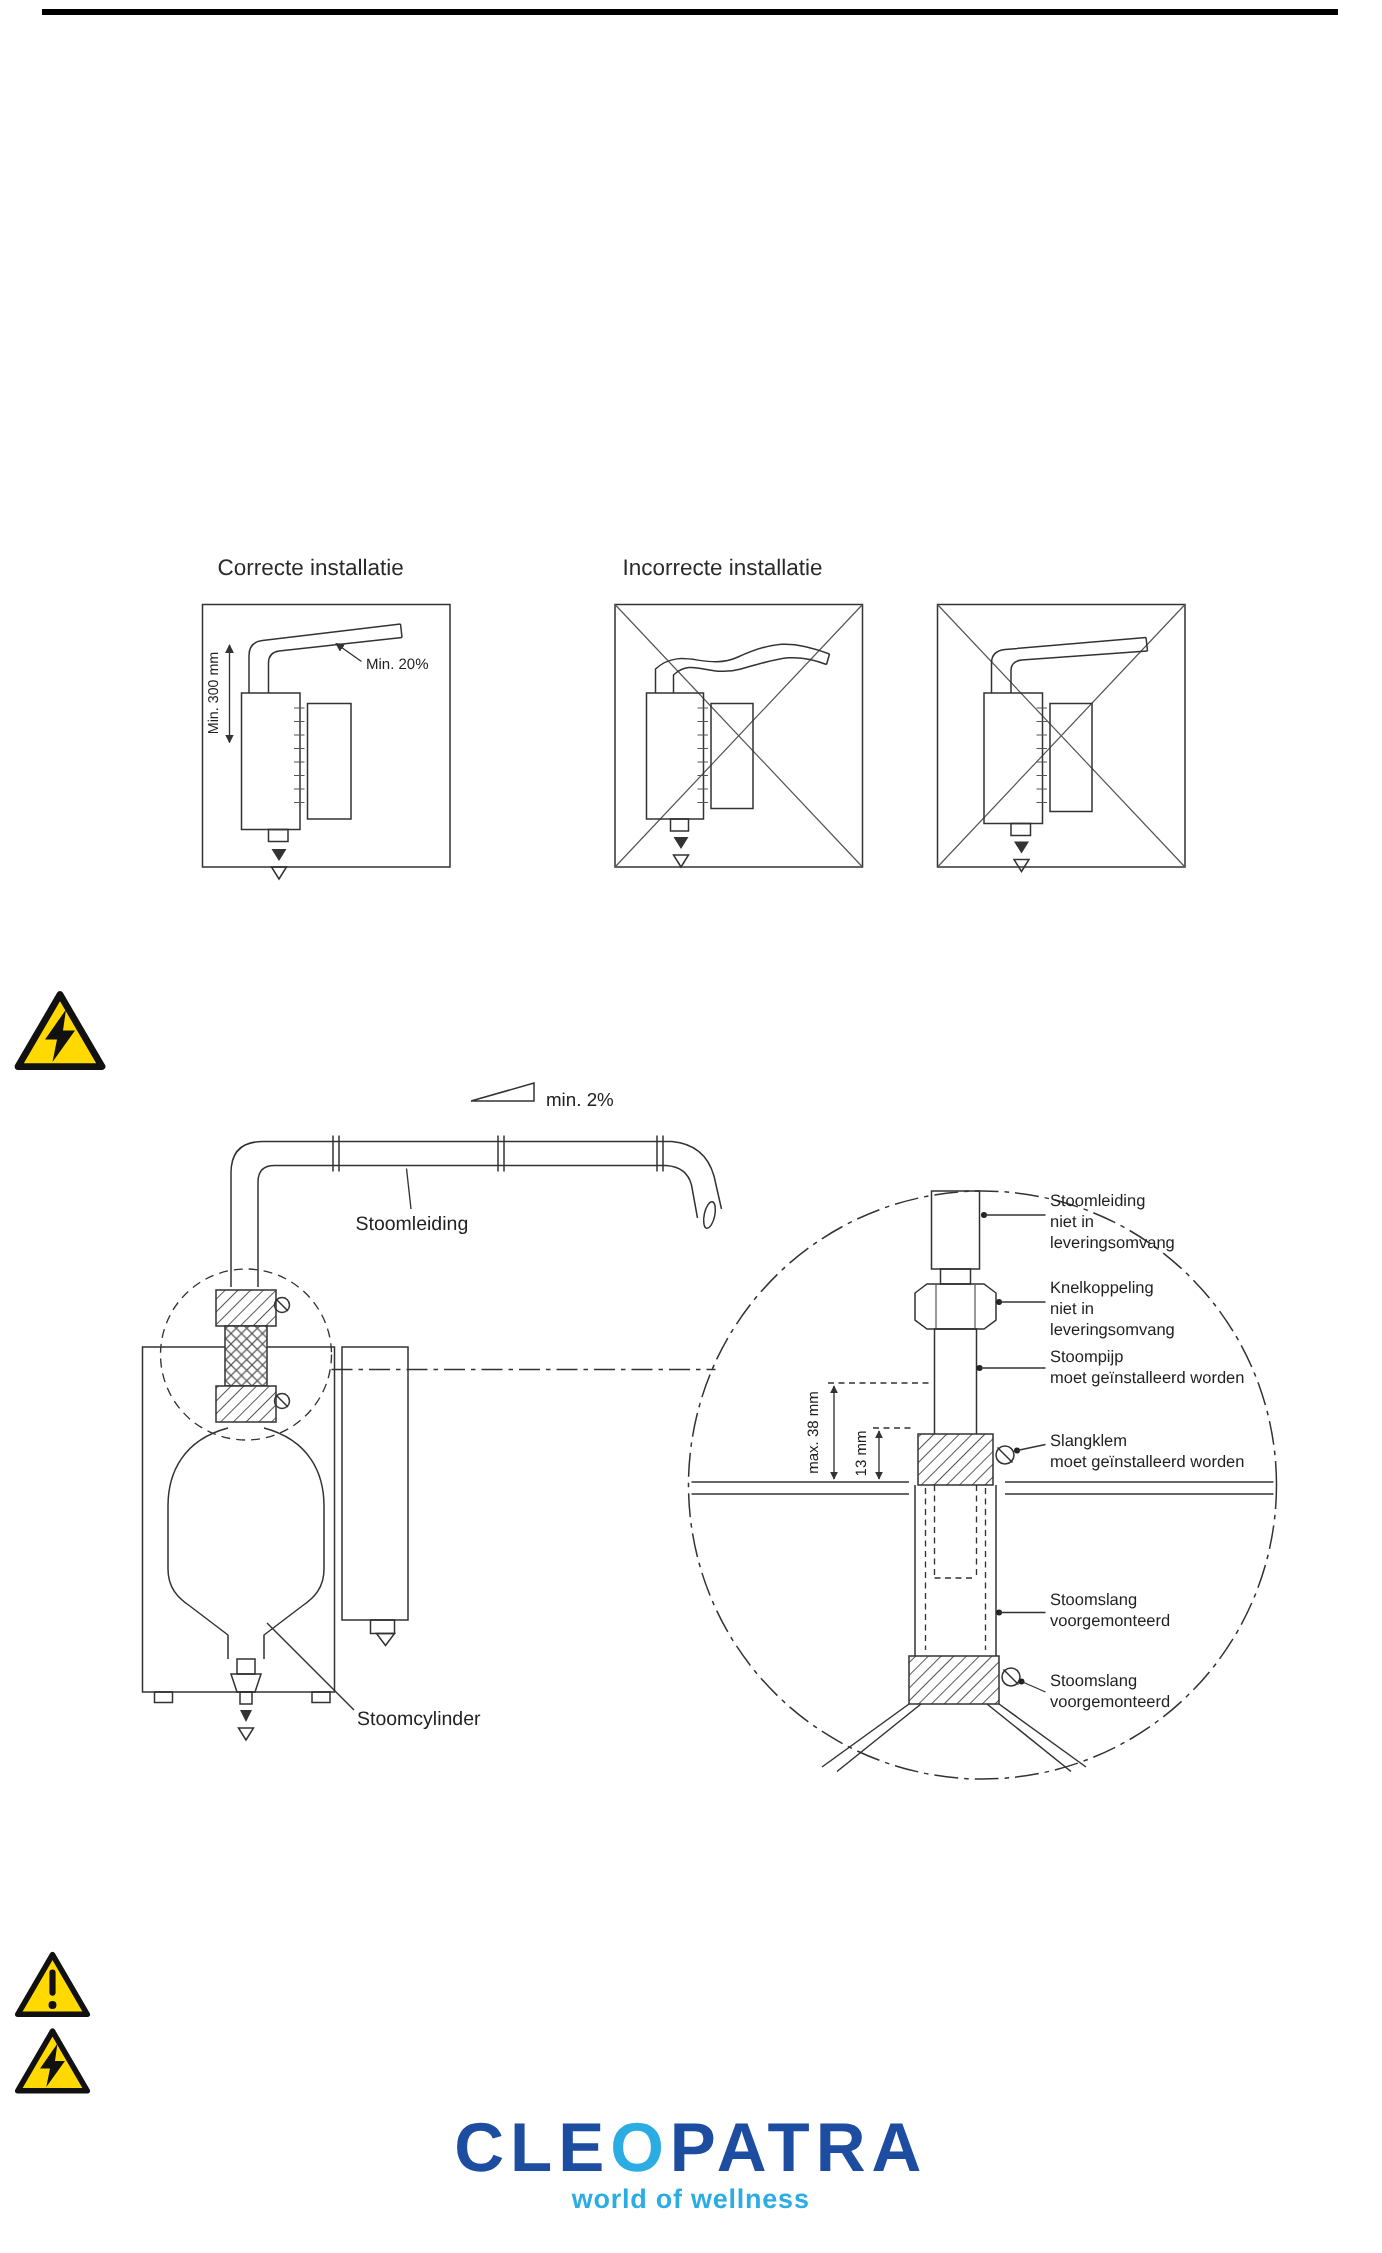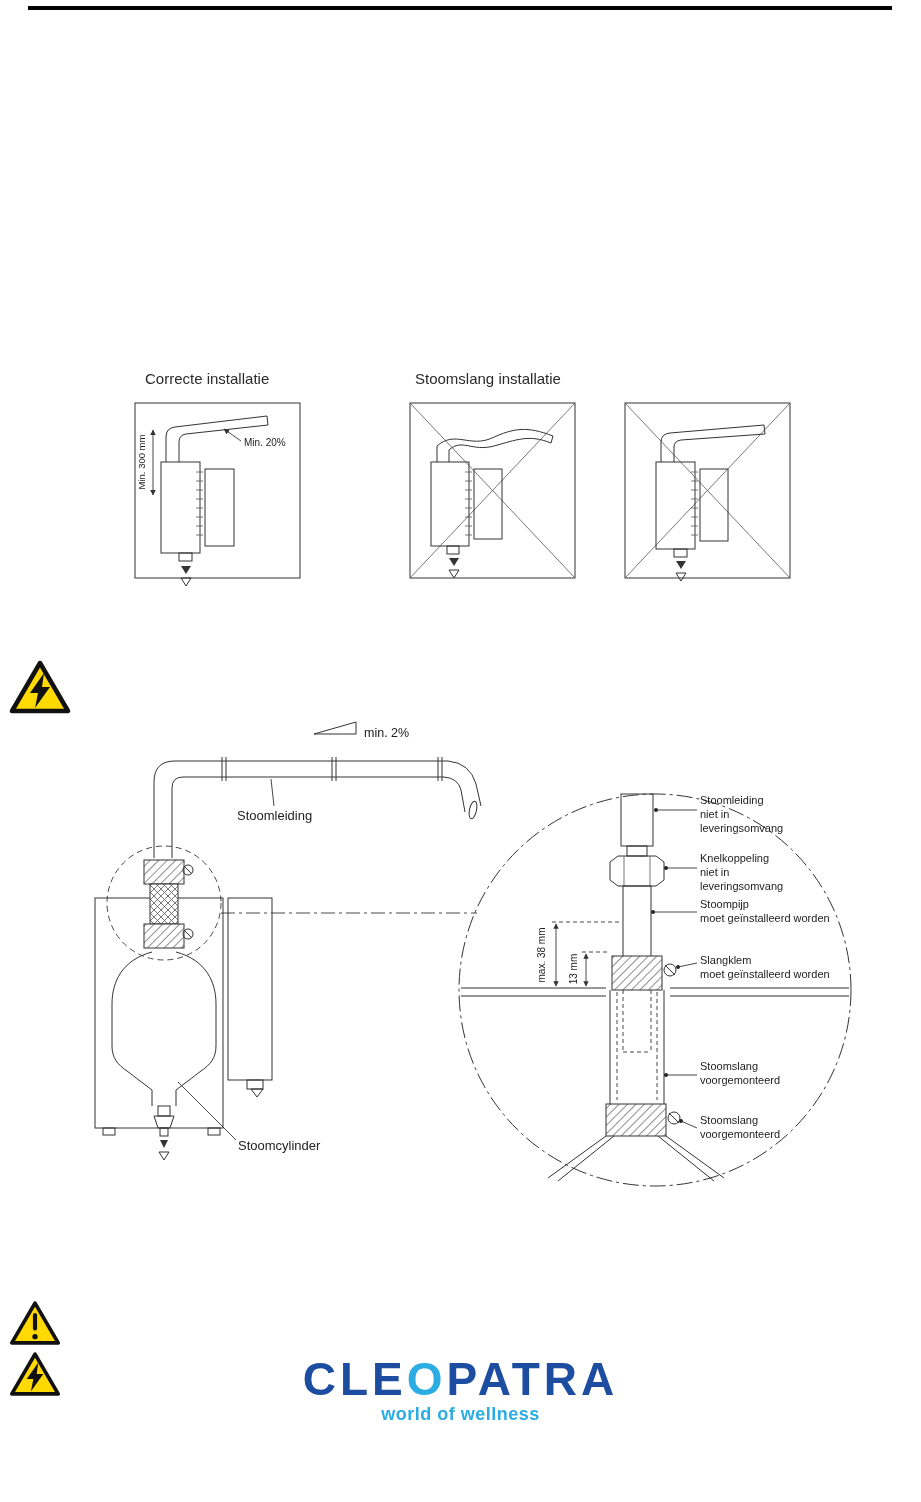--- a/index.html
+++ b/index.html
@@ -13,36 +13,36 @@
   #hd-correct{left:124px;top:370px;margin-left:21px;}
   #hd-incorrect{left:415px;top:370px;}
   svg{display:block;}
   svg text{font-family:"Liberation Sans",sans-serif;fill:#222;}
   .lineart{stroke:#333;stroke-width:1;fill:none;}
   .thin{stroke:#555;stroke-width:0.8;fill:none;}
   .dim{stroke:#333;stroke-width:0.9;fill:none;}
   .dashed{stroke:#333;stroke-width:0.9;fill:none;stroke-dasharray:4 3;}
   .leader{stroke:#333;stroke-width:0.9;fill:none;}
   
-  .logo-wrap{left:0;top:1356px;width:921px;text-align:center;}
+  .logo-wrap{left:0;top:1408px;width:921px;text-align:center;}
   .logo-line{font-size:46px;font-weight:bold;letter-spacing:4px;line-height:1;}
   .logo-dark{color:#1c4da0;}
   .logo-light{color:#2bace2;}
   .logo-sub{width:302px;margin:2px auto 0 auto;text-align:center;
     font-size:18px;font-weight:bold;color:#2bace2;letter-spacing:0.5px;}
 </style>
 </head>
 <body>
 
 <div id="page">
 
   <div class="abs top-rule"></div>
 
   <div class="abs heading" id="hd-correct">Correcte installatie</div>
-  <div class="abs heading" id="hd-incorrect">Stoomslang installatie</div>
+  <div class="abs heading" id="hd-incorrect">Incorrecte installatie</div>
 
   <svg class="abs" style="left:130px;top:398px;" width="670" height="195" viewBox="130 398 670 195">
     <defs>
       <marker id="arrA" viewBox="0 0 10 10" refX="9" refY="5" markerWidth="6.5" markerHeight="6.5" orient="auto-start-reverse">
         <path d="M0,0 L10,5 L0,10 Z" fill="#333"></path>
       </marker>
     </defs>
 
     <g>
       <rect class="lineart" x="135" y="403" width="165" height="175"></rect>

